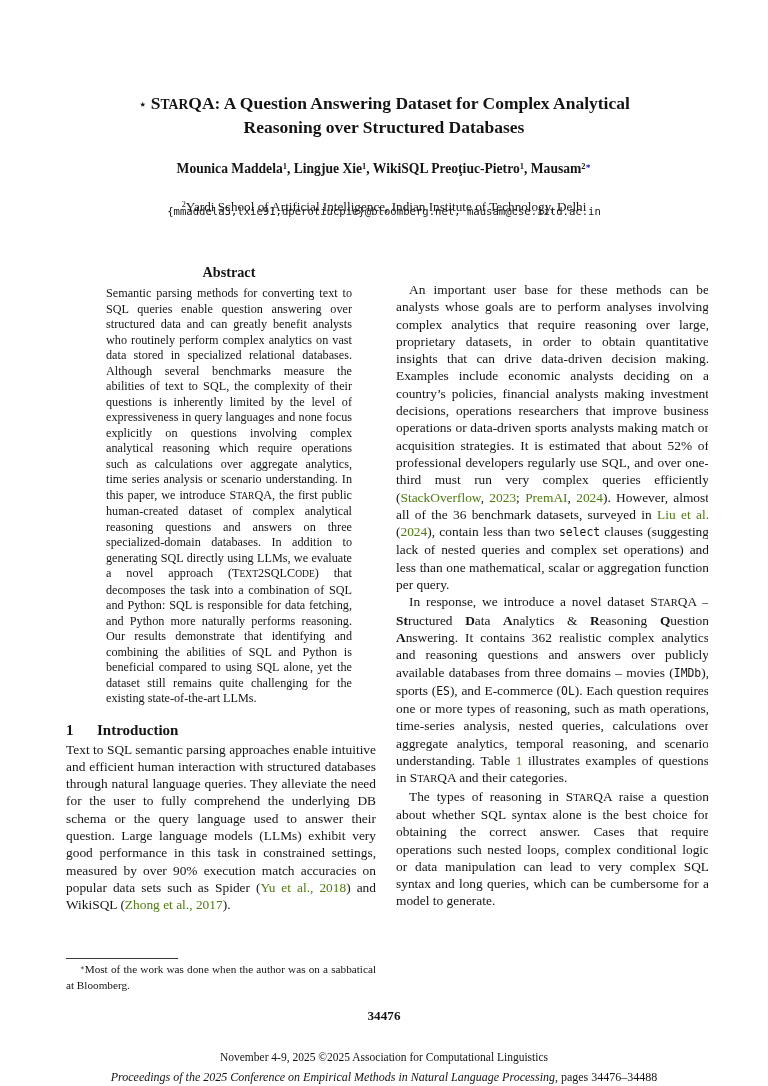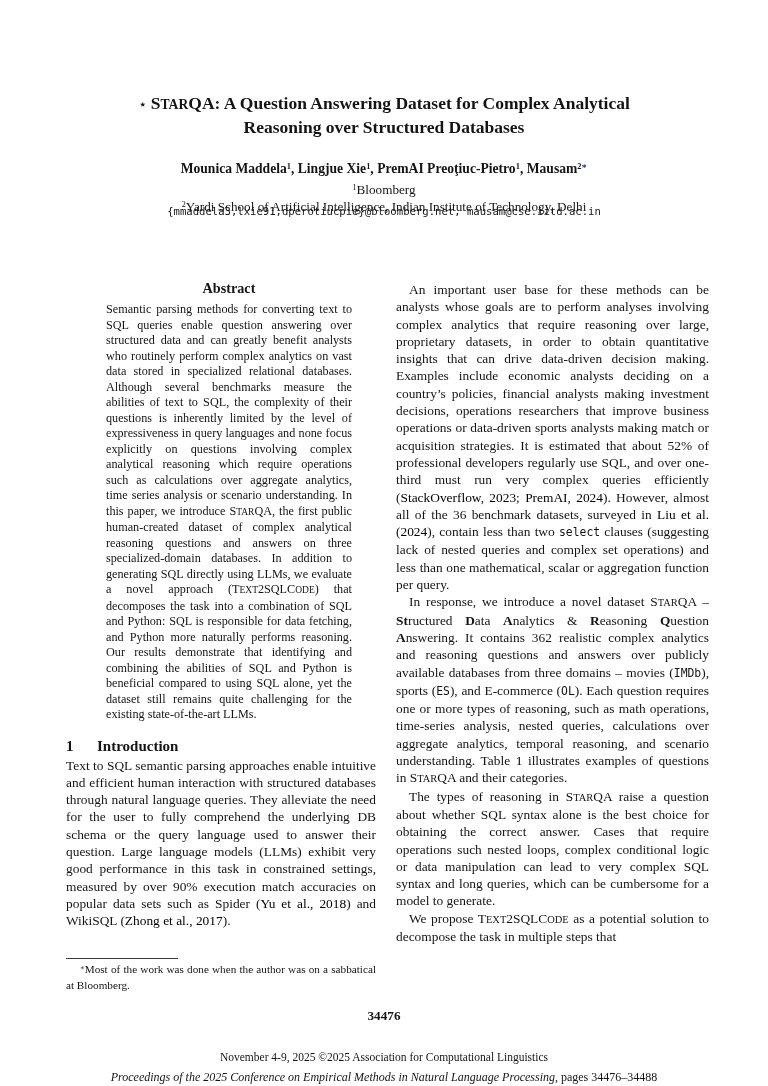--- a/index.html
+++ b/index.html
@@ -1,80 +1,77 @@
 <!DOCTYPE html>
 <html><head>
 <meta charset="utf-8">
 <style>
   html,body { margin:0; padding:0; background:#ffffff; }
   .page {
     position:relative; width:708px; height:1086px; background:#ffffff;
     font-family:"Liberation Serif","DejaVu Serif",serif; color:#141414;
     overflow:hidden;
-    padding-left:33px;
   }
   .title { position:absolute; top:92px; left:74px; width:620px; font-size:17.5px; font-weight:bold; line-height:23px; text-align:center; }
   .authors { position:absolute; top:161px; left:34px; width:700px; font-size:13.6px; font-weight:bold; text-align:center; }
   .affil1 { position:absolute; top:182px; left:34px; width:700px; font-size:13.2px; text-align:center; }
   .affil2 { position:absolute; top:199px; left:34px; width:700px; font-size:13.2px; text-align:center; }
   .emails { position:absolute; top:205px; left:34px; width:700px; font-family:"DejaVu Sans Mono","Liberation Mono",monospace; font-size:10.6px; text-align:center; }
   
-  .col-left  { position:absolute; left:66px;  top:280px; width:310px; height:676px; overflow:hidden; }
+  .col-left  { position:absolute; left:66px;  top:264px; width:310px; height:676px; overflow:hidden; }
   .col-right { position:absolute; left:396px; top:281px; width:313px; height:734px; overflow:hidden; }
   .abs-head { margin:0 24px 5px 40px; text-align:center; font-size:14.2px; font-weight:bold; }
   .abs-body { margin:0 24px 8px 40px; font-size:12.2px; line-height:15.5px; text-align:justify; }
   .sec-head { margin:15px 0 2px 0; font-size:15px; font-weight:bold; }
   .sec-num { display:inline-block; min-width:14px; margin-right:17px; }
   .body-p { margin:0; font-size:13.4px; line-height:17.3px; text-align:justify; text-indent:13px; }
   .body-p.noindent { text-indent:0; }
   
   .footnote { position:absolute; left:66px; top:958px; width:310px; }
   .fn-rule { width:112px; border-top:1px solid #3a3a3a; margin-bottom:4px; }
   .fn-text { margin:0; font-size:11.2px; line-height:13.8px; text-indent:14px; text-align:justify; }
   
   .page-number { position:absolute; top:1008px; left:0; width:768px; text-align:center; font-size:13.2px;font-weight:bold; }
   .footer-line1 { position:absolute; top:1070px; left:0; width:768px; text-align:center; font-size:12px; }
   .footer-line2 { position:absolute; top:1051px; left:0; width:768px; text-align:center; font-size:11.5px; }
   
   .sc   { font-size:0.78em; }
   .sup  { font-size:0.62em; position:relative; top:-0.45em; }
   .mono { font-family:"DejaVu Sans Mono","Liberation Mono",monospace; font-size:0.85em; }
-  .link { color:#000000; }
+  .link { color:#4d7c0f; }
   .b    { font-weight:bold; }
   .i    { font-style:italic; }
   .star { font-size:0.82em; font-weight:normal; }
   .sup.link { color:#000099; }
 </style>
 </head>
 <body>
 
 <div class="page">
 
   <div class="title">
     <div><span class="star">⋆ </span><span>S</span><span class="sc">TAR</span><span>QA: A Question Answering Dataset for Complex Analytical</span></div>
     <div><span>Reasoning over Structured Databases</span></div>
   </div>
 
-  <div class="authors"><span>Mounica Maddela</span><span class="sup">1</span><span>, Lingjue Xie</span><span class="sup">1</span><span>, PremAI Preoţiuc-Pietro</span><span class="sup">1</span><span>, Mausam</span><span class="sup">2</span><span class="sup link">∗</span></div>
-  <div class="affil1"><span class="sup">1</span><span>Bloomberg</span></div>
+  <div class="authors"><span>Mounica Maddela</span><span class="sup">1</span><span>, Lingjue Xie</span><span class="sup">1</span><span>, WikiSQL Preoţiuc-Pietro</span><span class="sup">1</span><span>, Mausam</span><span class="sup">2</span><span class="sup link">∗</span></div>
   <div class="affil2"><span class="sup">2</span><span>Yardi School of Artificial Intelligence, Indian Institute of Technology, Delhi</span></div>
   <div class="emails">{mmaddela3,lxie91,dperotiucpie}@bloomberg.net, mausam@cse.iitd.ac.in</div>
 
   <section class="col-left">
     <h2 class="abs-head">Abstract</h2>
     <p class="abs-body"><span>Semantic parsing methods for converting text to SQL queries enable question answering over structured data and can greatly benefit analysts who routinely perform complex analytics on vast data stored in specialized relational databases. Although several benchmarks measure the abilities of text to SQL, the complexity of their questions is inherently limited by the level of expressiveness in query languages and none focus explicitly on questions involving complex analytical reasoning which require operations such as calculations over aggregate analytics, time series analysis or scenario understanding. In this paper, we introduce </span><span>S</span><span class="sc">TAR</span><span>QA, the first public human-created dataset of complex analytical reasoning questions and answers on three specialized-domain databases. In addition to generating SQL directly using LLMs, we evaluate a novel approach (</span><span>T</span><span class="sc">EXT</span><span>2SQLC</span><span class="sc">ODE</span><span>) that decomposes the task into a combination of SQL and Python: SQL is responsible for data fetching, and Python more naturally performs reasoning. Our results demonstrate that identifying and combining the abilities of SQL and Python is beneficial compared to using SQL alone, yet the dataset still remains quite challenging for the existing state-of-the-art LLMs.</span></p>
     <h3 class="sec-head"><span class="sec-num">1</span><span>Introduction</span></h3>
     <p class="body-p noindent"><span>Text to SQL semantic parsing approaches enable intuitive and efficient human interaction with structured databases through natural language queries. They alleviate the need for the user to fully comprehend the underlying DB schema or the query language used to answer their question. Large language models (LLMs) exhibit very good performance in this task in constrained settings, measured by over 90% execution match accuracies on popular data sets such as Spider (</span><span class="link">Yu et al., 2018</span><span>) and WikiSQL (</span><span class="link">Zhong et al., 2017</span><span>).</span></p>
   </section>
 
   <section class="col-right">
     <p class="body-p"><span>An important user base for these methods can be analysts whose goals are to perform analyses involving complex analytics that require reasoning over large, proprietary datasets, in order to obtain quantitative insights that can drive data-driven decision making. Examples include economic analysts deciding on a country’s policies, financial analysts making investment decisions, operations researchers that improve business operations or data-driven sports analysts making match or acquisition strategies. It is estimated that about 52% of professional developers regularly use SQL, and over one-third must run very complex queries efficiently (</span><span class="link">StackOverflow</span><span>, </span><span class="link">2023</span><span>; </span><span class="link">PremAI</span><span>, </span><span class="link">2024</span><span>). However, almost all of the 36 benchmark datasets, surveyed in </span><span class="link">Liu et al.</span><span> (</span><span class="link">2024</span><span>), contain less than two </span><span class="mono">select</span><span> clauses (suggesting lack of nested queries and complex set operations) and less than one mathematical, scalar or aggregation function per query.</span></p>
     <p class="body-p"><span>In response, we introduce a novel dataset </span><span>S</span><span class="sc">TAR</span><span>QA – </span><span class="b">St</span><span>ructured </span><span class="b">D</span><span>ata </span><span class="b">A</span><span>nalytics &amp; </span><span class="b">R</span><span>easoning </span><span class="b">Q</span><span>uestion </span><span class="b">A</span><span>nswering. It contains 362 realistic complex analytics and reasoning questions and answers over publicly available databases from three domains – movies (</span><span class="mono">IMDb</span><span>), sports (</span><span class="mono">ES</span><span>), and E-commerce (</span><span class="mono">OL</span><span>). Each question requires one or more types of reasoning, such as math operations, time-series analysis, nested queries, calculations over aggregate analytics, temporal reasoning, and scenario understanding. Table </span><span class="link">1</span><span> illustrates examples of questions in </span><span>S</span><span class="sc">TAR</span><span>QA and their categories.</span></p>
     <p class="body-p"><span>The types of reasoning in </span><span>S</span><span class="sc">TAR</span><span>QA raise a question about whether SQL syntax alone is the best choice for obtaining the correct answer. Cases that require operations such nested loops, complex conditional logic or data manipulation can lead to very complex SQL syntax and long queries, which can be cumbersome for a model to generate.</span></p>
-    <p class="body-p"><span>We propose </span><span>T</span><span class="sc">EXT</span><span>2SQLC</span><span class="sc">ODE</span><span> as a potential solution to decompose the task in multiple steps that</span></p>
   </section>
 
   <div class="footnote">
     <div class="fn-rule"></div>
     <p class="fn-text"><span class="sup">∗</span><span>Most of the work was done when the author was on a sabbatical at Bloomberg.</span></p>
   </div>
 
   <div class="page-number">34476</div>
   <div class="footer-line1"><span class="i">Proceedings of the 2025 Conference on Empirical Methods in Natural Language Processing</span><span>, pages 34476–34488</span></div>
   <div class="footer-line2">November 4-9, 2025 ©2025 Association for Computational Linguistics</div>

